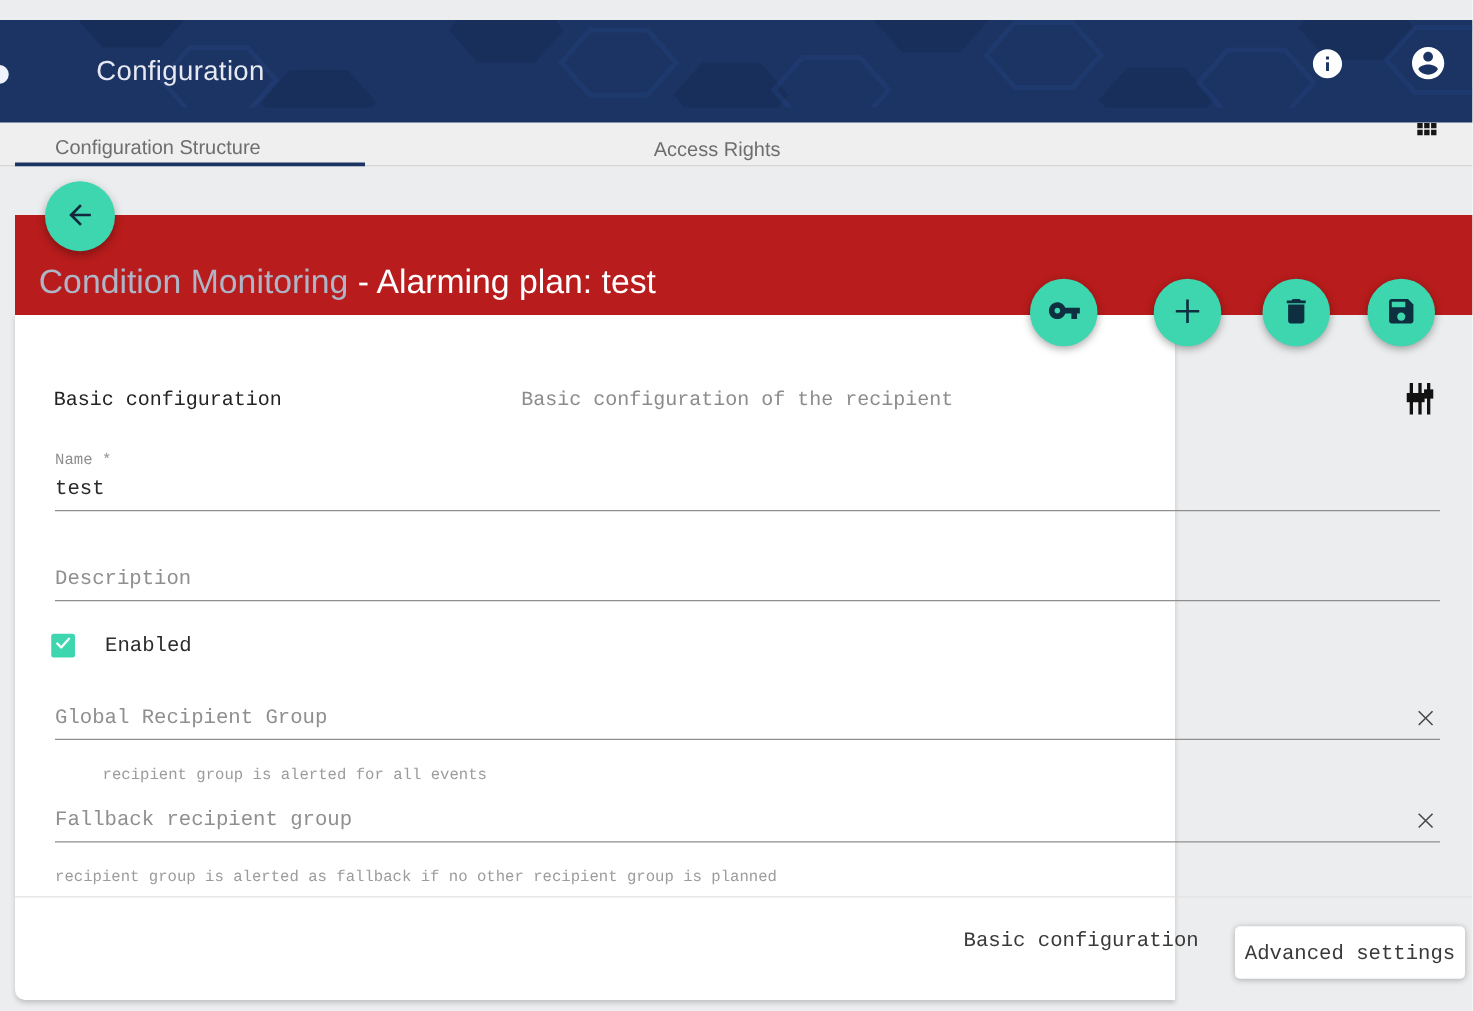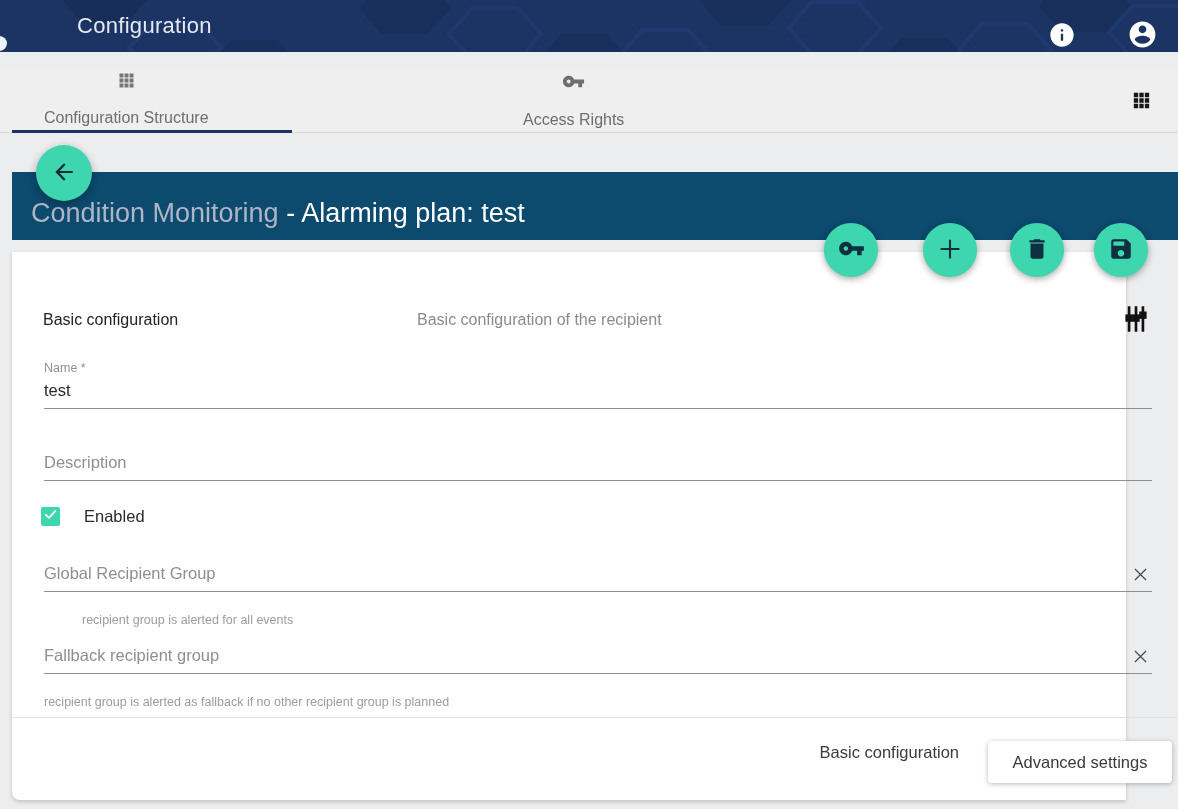--- a/index.html
+++ b/index.html
@@ -8,22 +8,22 @@
     width: 1178px; height: 809px;
     background: #ecedee;
     font-family: "Liberation Sans", sans-serif;
     position: relative;
     overflow: hidden;
   }
   button { font-family: inherit; cursor: pointer; flex-direction: column; }
 
   
   .app-bar {
-    position: absolute; top: 0; left: 0;
-    width: 1178px; height: 52px;
+    position: absolute; top: 16px; left: 0;
+    width: 1178px; height: 82px;
     background: #1c3464;
     overflow: hidden;
     z-index: 3;
   }
   .hex-pattern { position: absolute; top: 0; left: 0; }
   .logo-sliver {
     position: absolute; left: -8px; top: 36px;
     width: 15px; height: 15px; border-radius: 50%;
     background: #eef3fb;
   }
@@ -73,22 +73,22 @@
     width: 56px; height: 56px; border-radius: 50%;
     background: #3dd6af; border: none;
     box-shadow: 0 3px 8px rgba(0,0,0,.32);
     display: flex; align-items: center; justify-content: center;
     z-index: 6;
   }
 
   
   .title-band {
     position: absolute; left: 12px; top: 172px;
-    width: 1166px; height: 68px;
-    background: #0c4a6e;
+    width: 1166px; height: 80px;
+    background: #b91c1c;
     z-index: 2;
   }
   .band-title {
     position: absolute; left: 19px; bottom: 11px;
     margin: 0; font-size: 27px; font-weight: 500;
     white-space: nowrap;
   }
   .band-title .prefix { color: #aeb5c7; }
   .band-title .suffix { color: #ffffff; }
 
@@ -102,25 +102,26 @@
     z-index: 5;
   }
   .fab-key    { left: 824px; }
   .fab-add    { left: 923px; }
   .fab-delete { left: 1010px; }
   .fab-save   { left: 1094px; }
 
   
   .card {
     position: absolute; left: 12px; top: 252px;
-    width: 1114px; height: 548px;
+    width: 928px; height: 548px;
     background: #ffffff;
     border-bottom-left-radius: 8px;
     box-shadow: 0 2px 4px rgba(0,0,0,.18);
     z-index: 1;
+    font-family: Liberation Mono, monospace;
   }
   .section-title {
     position: absolute; left: 31px; top: 59px;
     margin: 0; font-size: 16px; font-weight: 400; color: #232323;
   }
   .section-subtitle {
     position: absolute; left: 405px; top: 59px;
     margin: 0; font-size: 16px; font-weight: 400; color: #8b8b8b;
   }
   .tune-btn {

